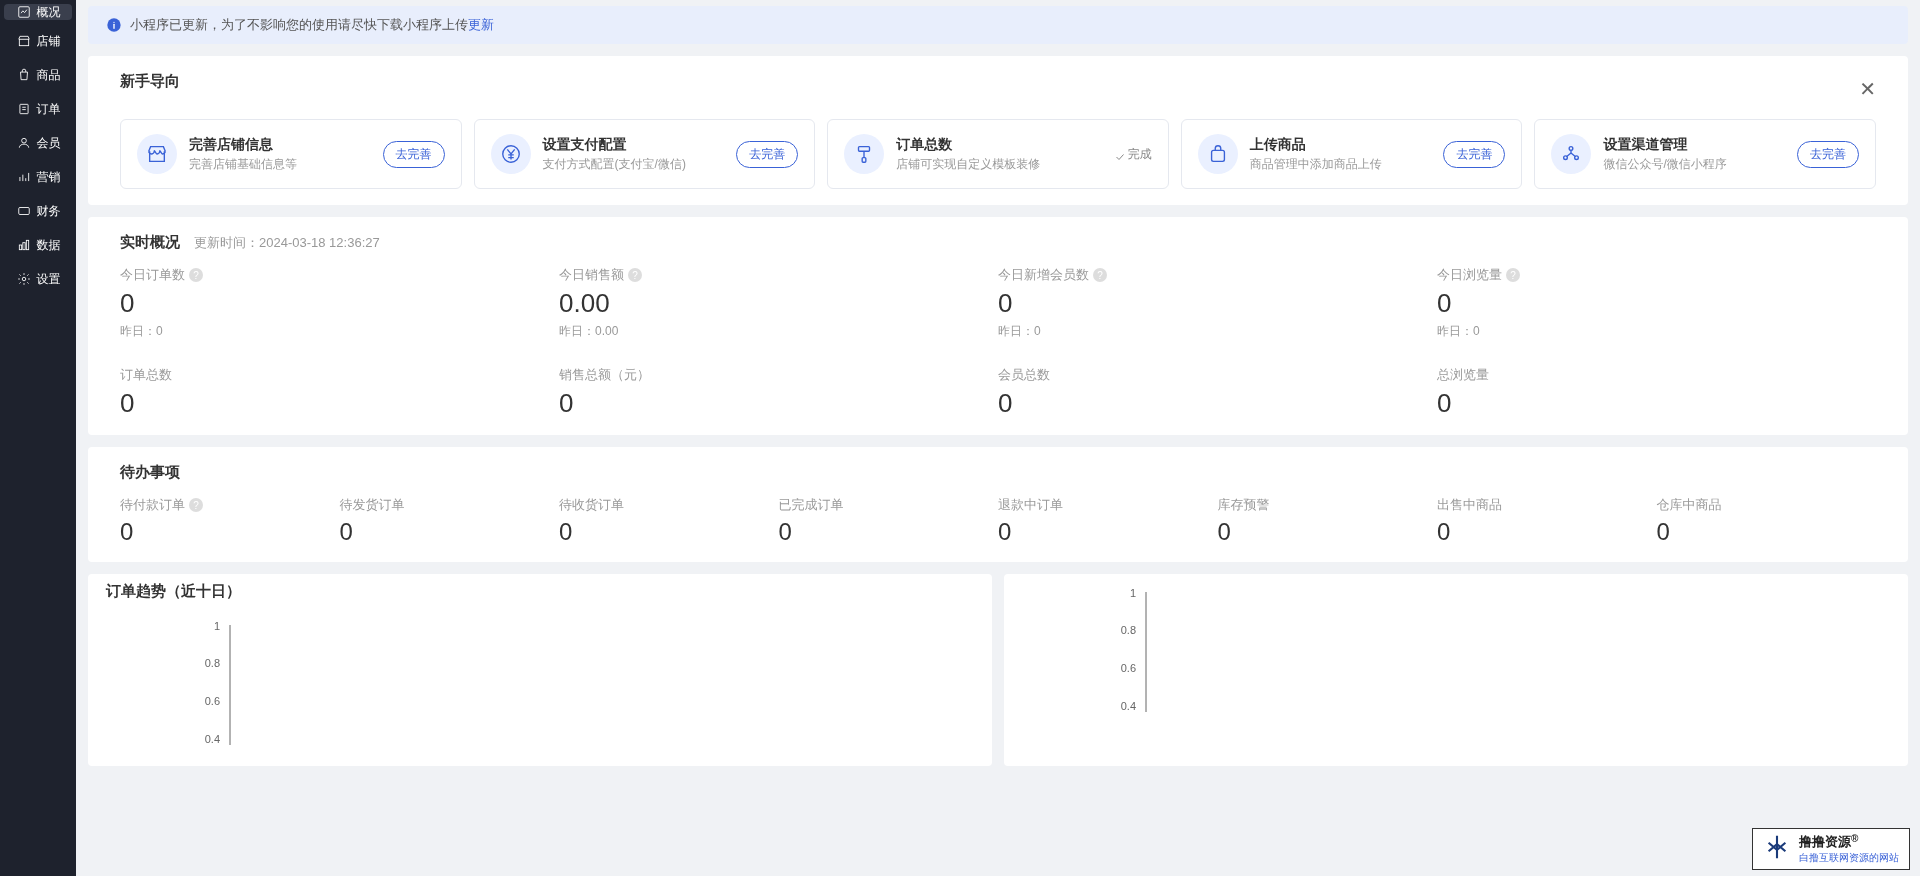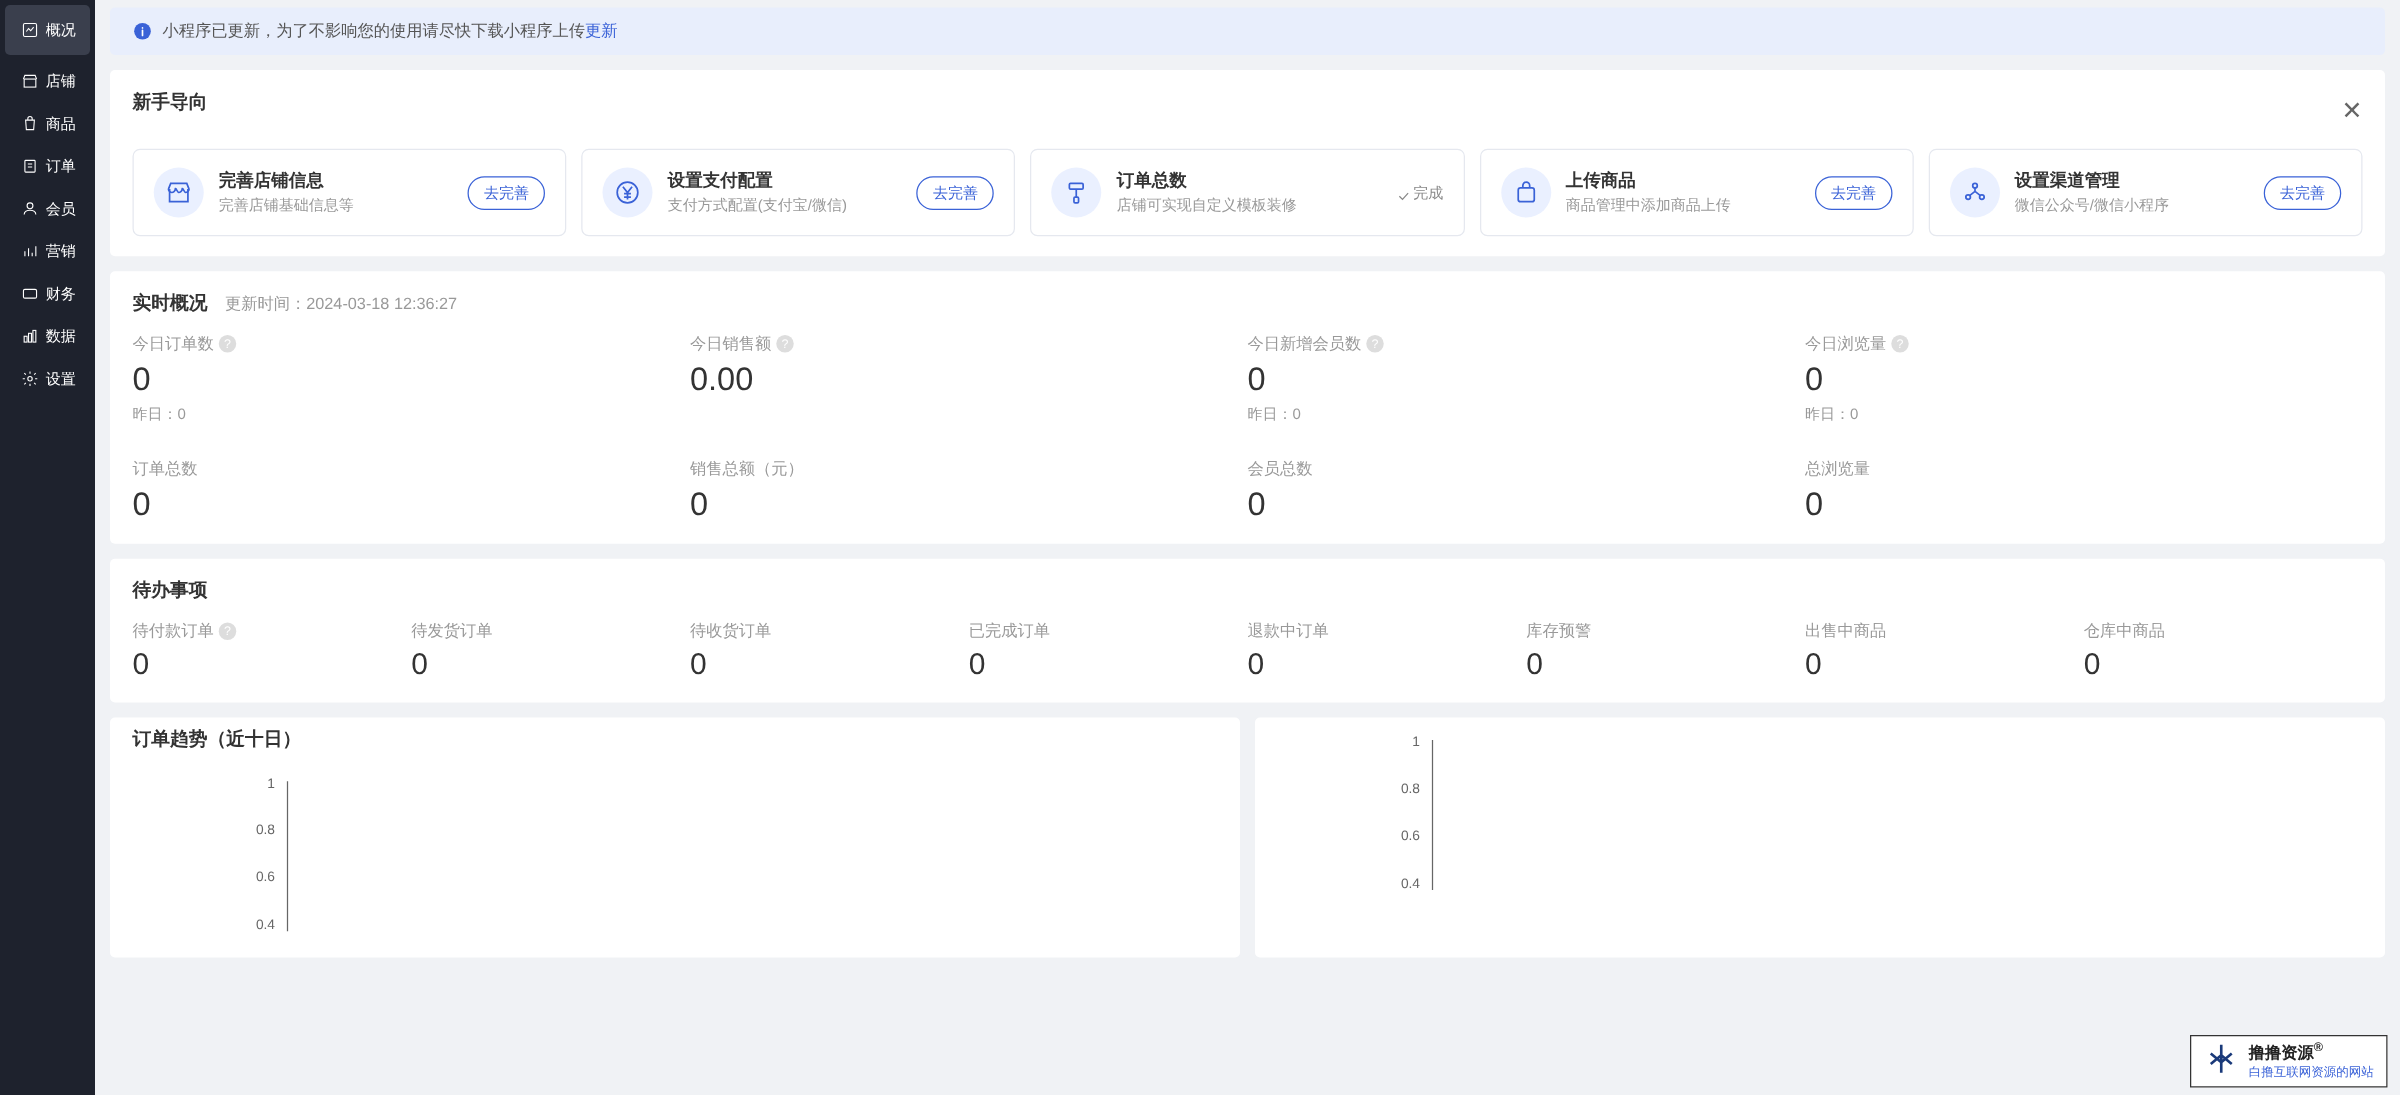--- a/index.html
+++ b/index.html
@@ -2,36 +2,36 @@
 <html><head>
 <meta charset="utf-8">
 <style>
 * { margin: 0; padding: 0; box-sizing: border-box; }
 body { font-family: -apple-system, "PingFang SC", "Microsoft YaHei", sans-serif; background: #f0f2f5; color: #333; font-size: 14px; }
 .app { display: flex; min-height: 876px; }
 
 
 .sidebar { width: 76px; background: #1e222d; flex-shrink: 0; }
 .sidebar-item { display: flex; flex-direction: column; align-items: center; justify-content: center; height: 34px; color: #fff; cursor: pointer; gap: 0; flex-direction: row; padding: 0 8px; }
-.sidebar-item.active { background: #3a3f4d; border-radius: 4px; margin: 4px; height: 40px; }
+.sidebar-item.active { background: #3a3f4d; border-radius: 4px; margin: 4px; height: 16px; }
 .sidebar-item .icon { width: 16px; height: 16px; margin-right: 5px; display: inline-flex; align-items: center; justify-content: center; }
 .sidebar-item .icon svg { width: 14px; height: 14px; fill: none; stroke: #fff; stroke-width: 1.5; }
 .sidebar-item span.label { font-size: 12px; }
 
 
 .main { flex: 1; padding: 0; overflow: hidden; }
 
 
 .alert-bar { background: #e8eefc; padding: 10px 18px; display: flex; align-items: center; font-size: 13px; color: #555; margin: 6px 12px; border-radius: 4px; }
 .alert-bar .info-icon { width: 16px; height: 16px; margin-right: 8px; }
 .alert-bar .info-icon svg { width: 16px; height: 16px; }
 .alert-bar a { color: #3a62d7; text-decoration: none; cursor: pointer; }
 
 
-.panel { background: #fff; margin: 12px; padding: 16px 18px; border-radius: 4px; }
+.panel { background: #fff; margin: 12px; padding: 16px 32px; border-radius: 4px; }
 .panel-title { font-size: 15px; font-weight: 600; margin-bottom: 14px; }
 .panel-head { display: flex; justify-content: space-between; align-items: center; margin-bottom: 14px; }
 .close-x { cursor: pointer; font-size: 20px; color: #666; font-weight: 300; }
 
 
 .guide-row { display: flex; gap: 12px; }
 .guide-card { flex: 1; border: 1px solid #e5e8ef; border-radius: 6px; padding: 14px 16px; display: flex; align-items: center; gap: 12px; }
 .guide-icon { width: 40px; height: 40px; background: #eaf0ff; border-radius: 50%; display: flex; align-items: center; justify-content: center; flex-shrink: 0; }
 .guide-icon svg { width: 22px; height: 22px; stroke: #3a62d7; fill: none; stroke-width: 1.5; }
 .guide-text { flex: 1; }
@@ -263,20 +263,21 @@
       </div>
       <div class="stats-grid" id="rt-grid">
           <div class="stat-block">
             <div class="label">今日订单数<span class="help">?</span></div>
     <div class="big">0</div>
     <div class="yest">昨日：0</div>
           </div>
           <div class="stat-block">
             <div class="label">今日销售额<span class="help">?</span></div>
     <div class="big">0.00</div>
+    <div class="yest">昨日：0.00</div>
           </div>
           <div class="stat-block">
             <div class="label">今日新增会员数<span class="help">?</span></div>
     <div class="big">0</div>
     <div class="yest">昨日：0</div>
           </div>
           <div class="stat-block">
             <div class="label">今日浏览量<span class="help">?</span></div>
     <div class="big">0</div>
     <div class="yest">昨日：0</div>

